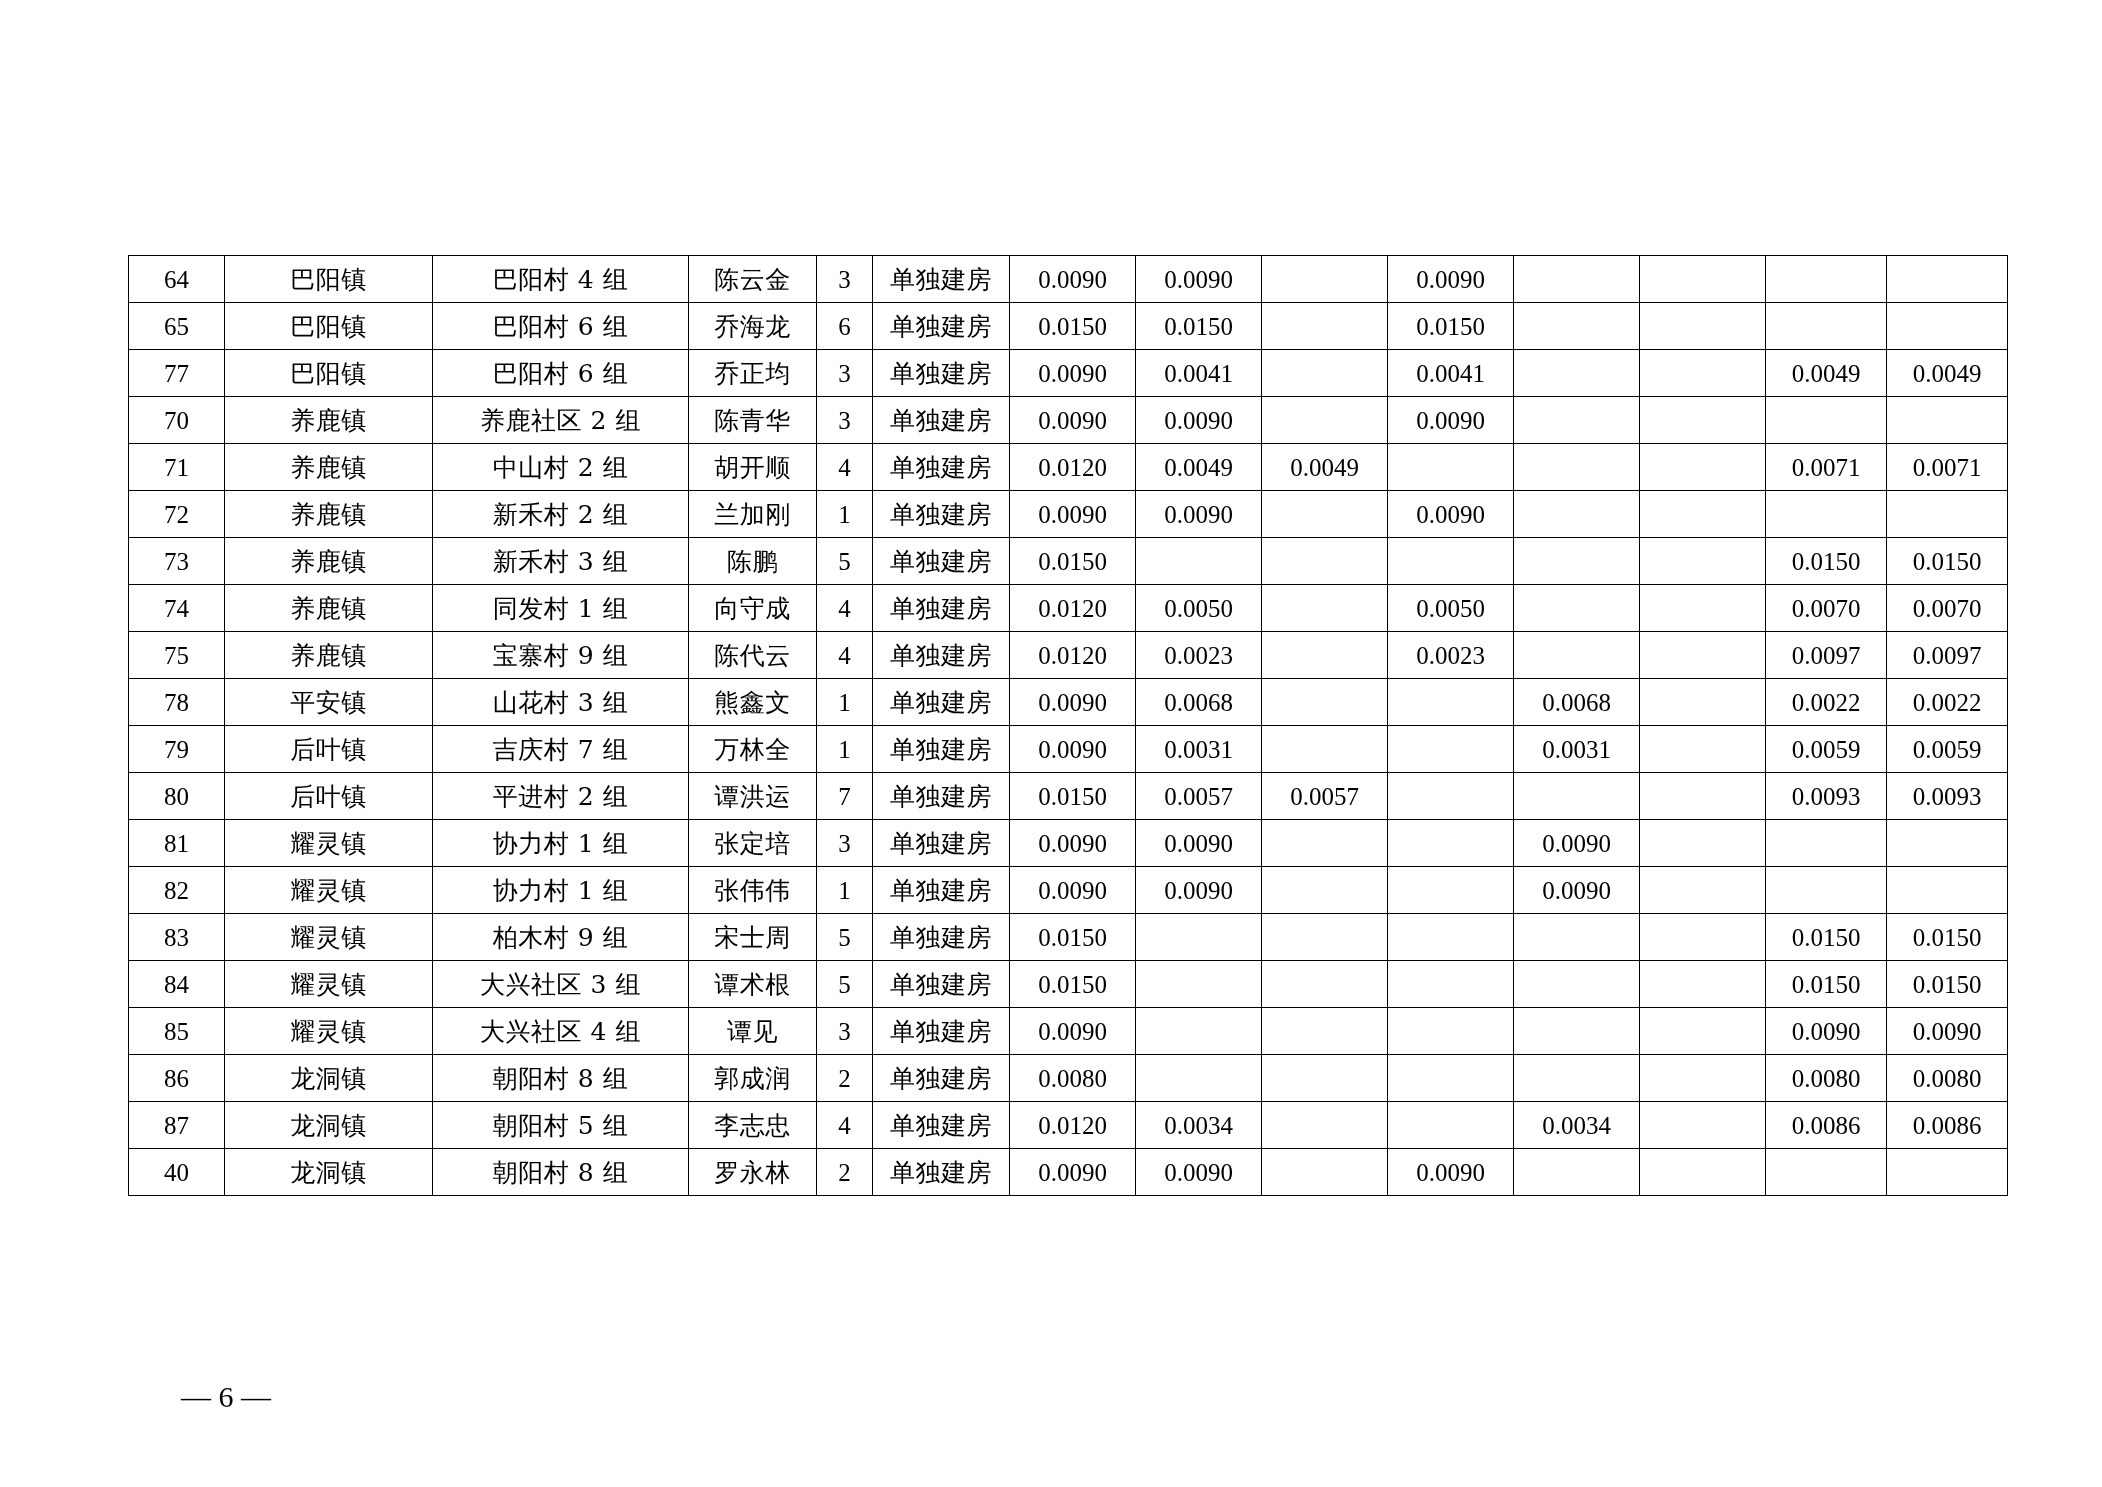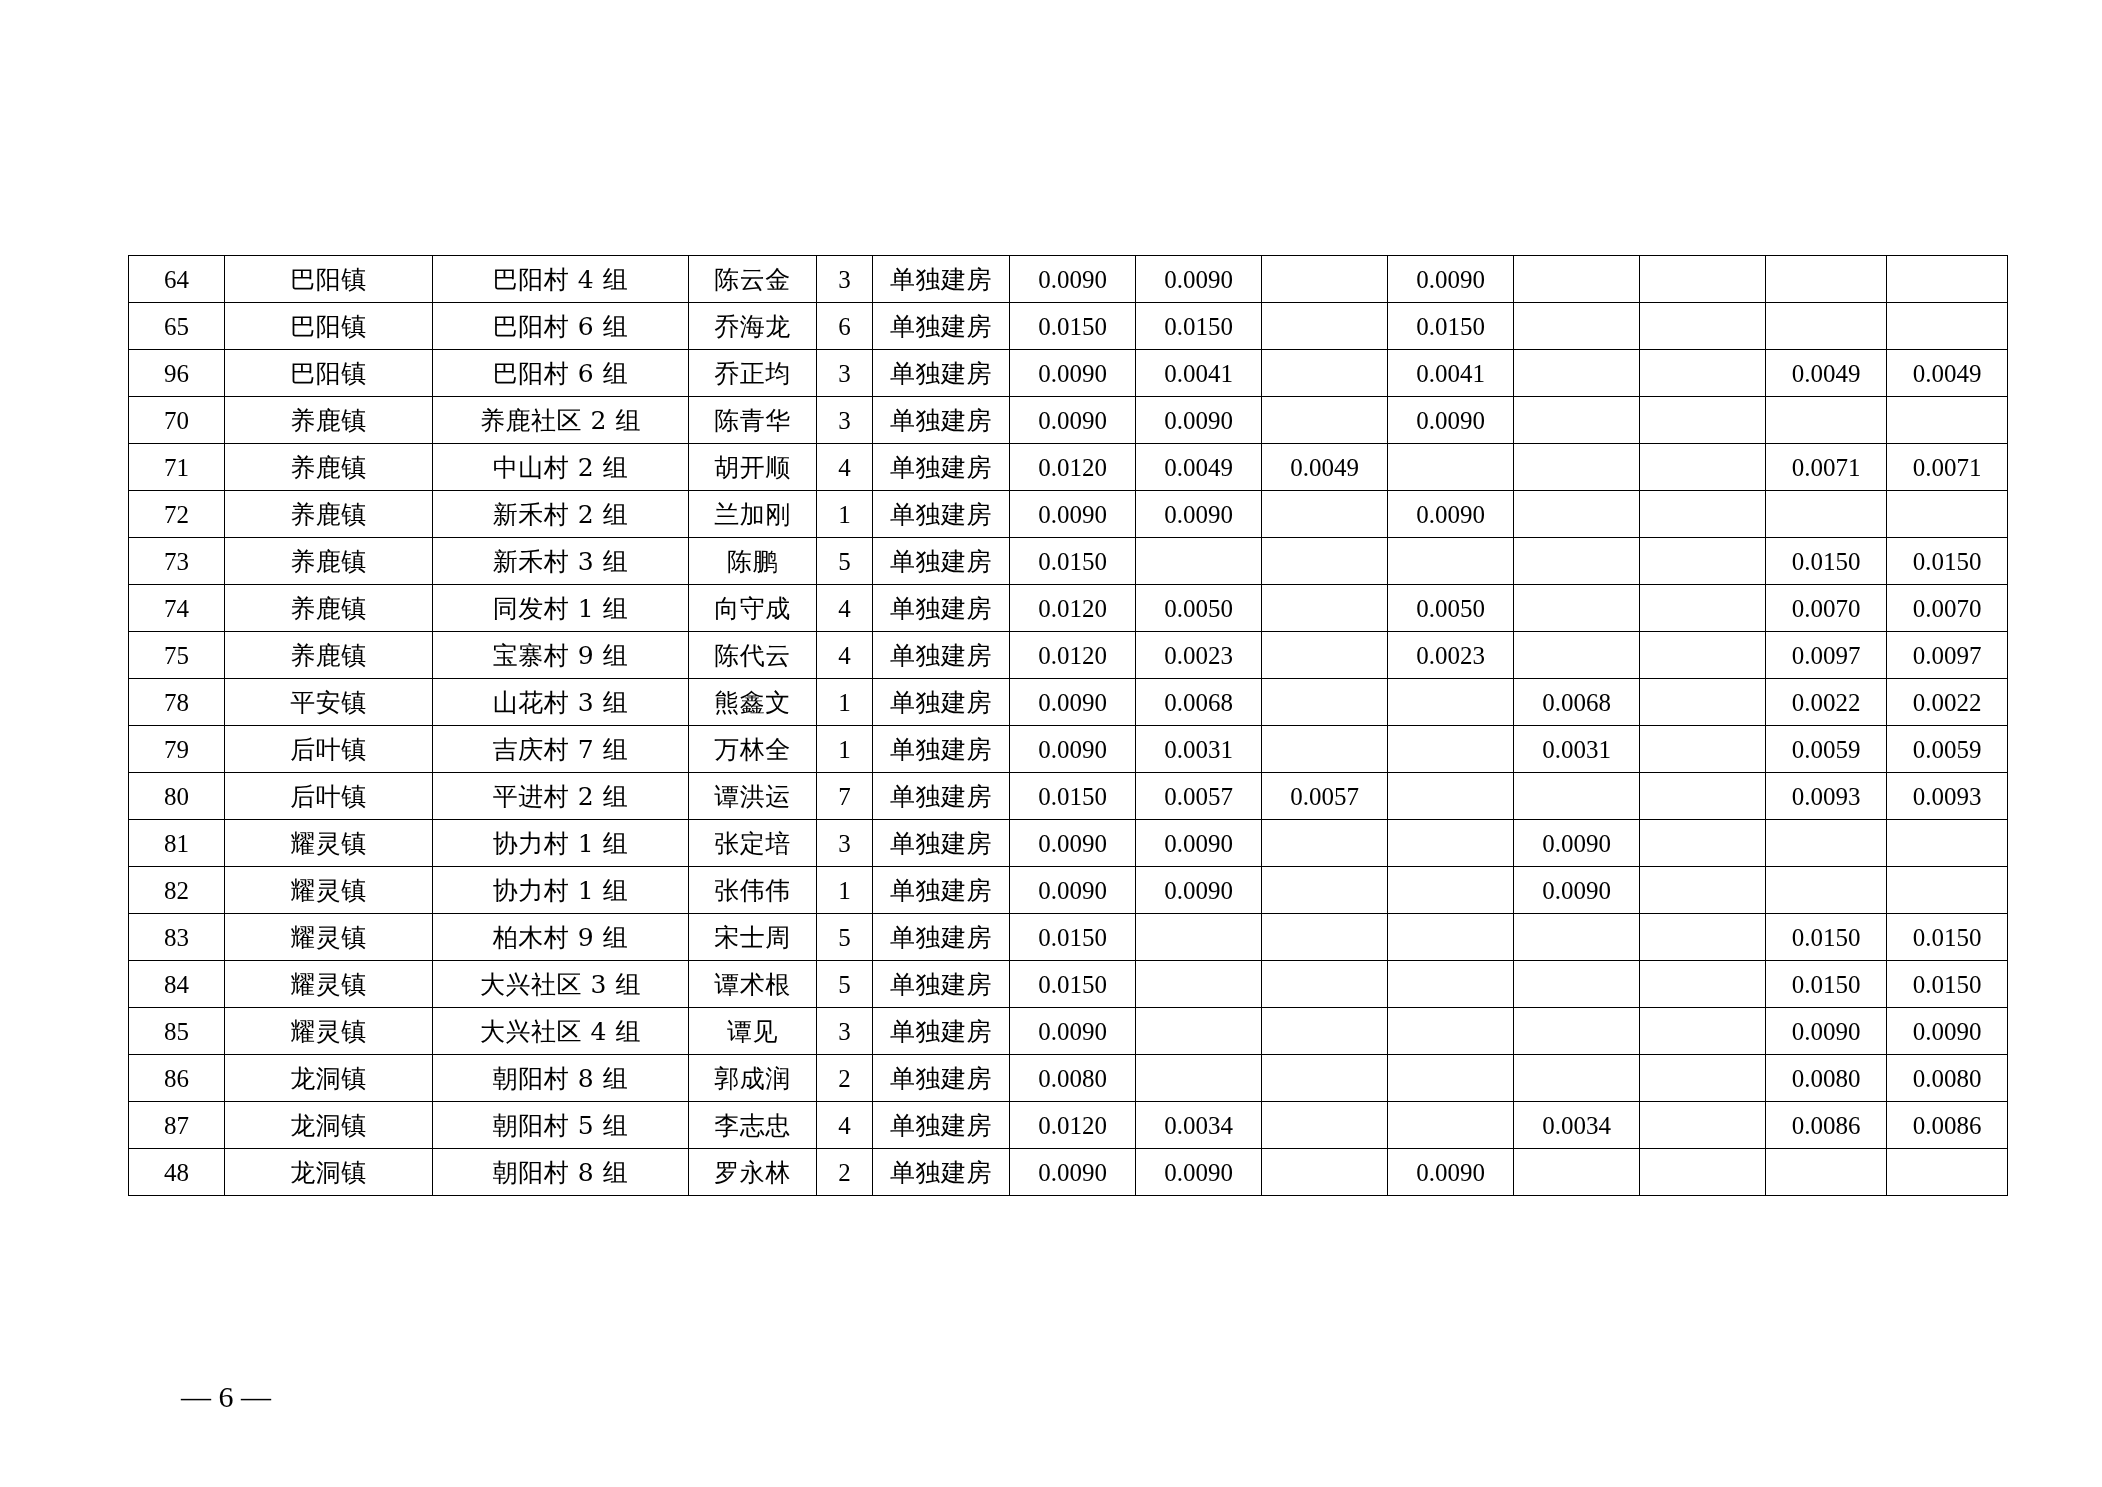--- a/index.html
+++ b/index.html
@@ -133,21 +133,21 @@
             <td class="num">0.0150</td>
             <td class="num">0.0150</td>
             <td class="num"></td>
             <td class="num">0.0150</td>
             <td class="num"></td>
             <td class="num"></td>
             <td class="num"></td>
             <td class="num"></td>
           </tr>
           <tr>
-            <td class="num">96</td>
+            <td class="num">77</td>
             <td class="cn">巴阳镇</td>
             <td class="cn">巴阳村 6 组</td>
             <td class="cn">乔正均</td>
             <td class="num">3</td>
             <td class="cn">单独建房</td>
             <td class="num">0.0090</td>
             <td class="num">0.0041</td>
             <td class="num"></td>
             <td class="num">0.0041</td>
             <td class="num"></td>
@@ -405,21 +405,21 @@
             <td class="num">0.0120</td>
             <td class="num">0.0034</td>
             <td class="num"></td>
             <td class="num"></td>
             <td class="num">0.0034</td>
             <td class="num"></td>
             <td class="num">0.0086</td>
             <td class="num">0.0086</td>
           </tr>
           <tr>
-            <td class="num">48</td>
+            <td class="num">40</td>
             <td class="cn">龙洞镇</td>
             <td class="cn">朝阳村 8 组</td>
             <td class="cn">罗永林</td>
             <td class="num">2</td>
             <td class="cn">单独建房</td>
             <td class="num">0.0090</td>
             <td class="num">0.0090</td>
             <td class="num"></td>
             <td class="num">0.0090</td>
             <td class="num"></td>

